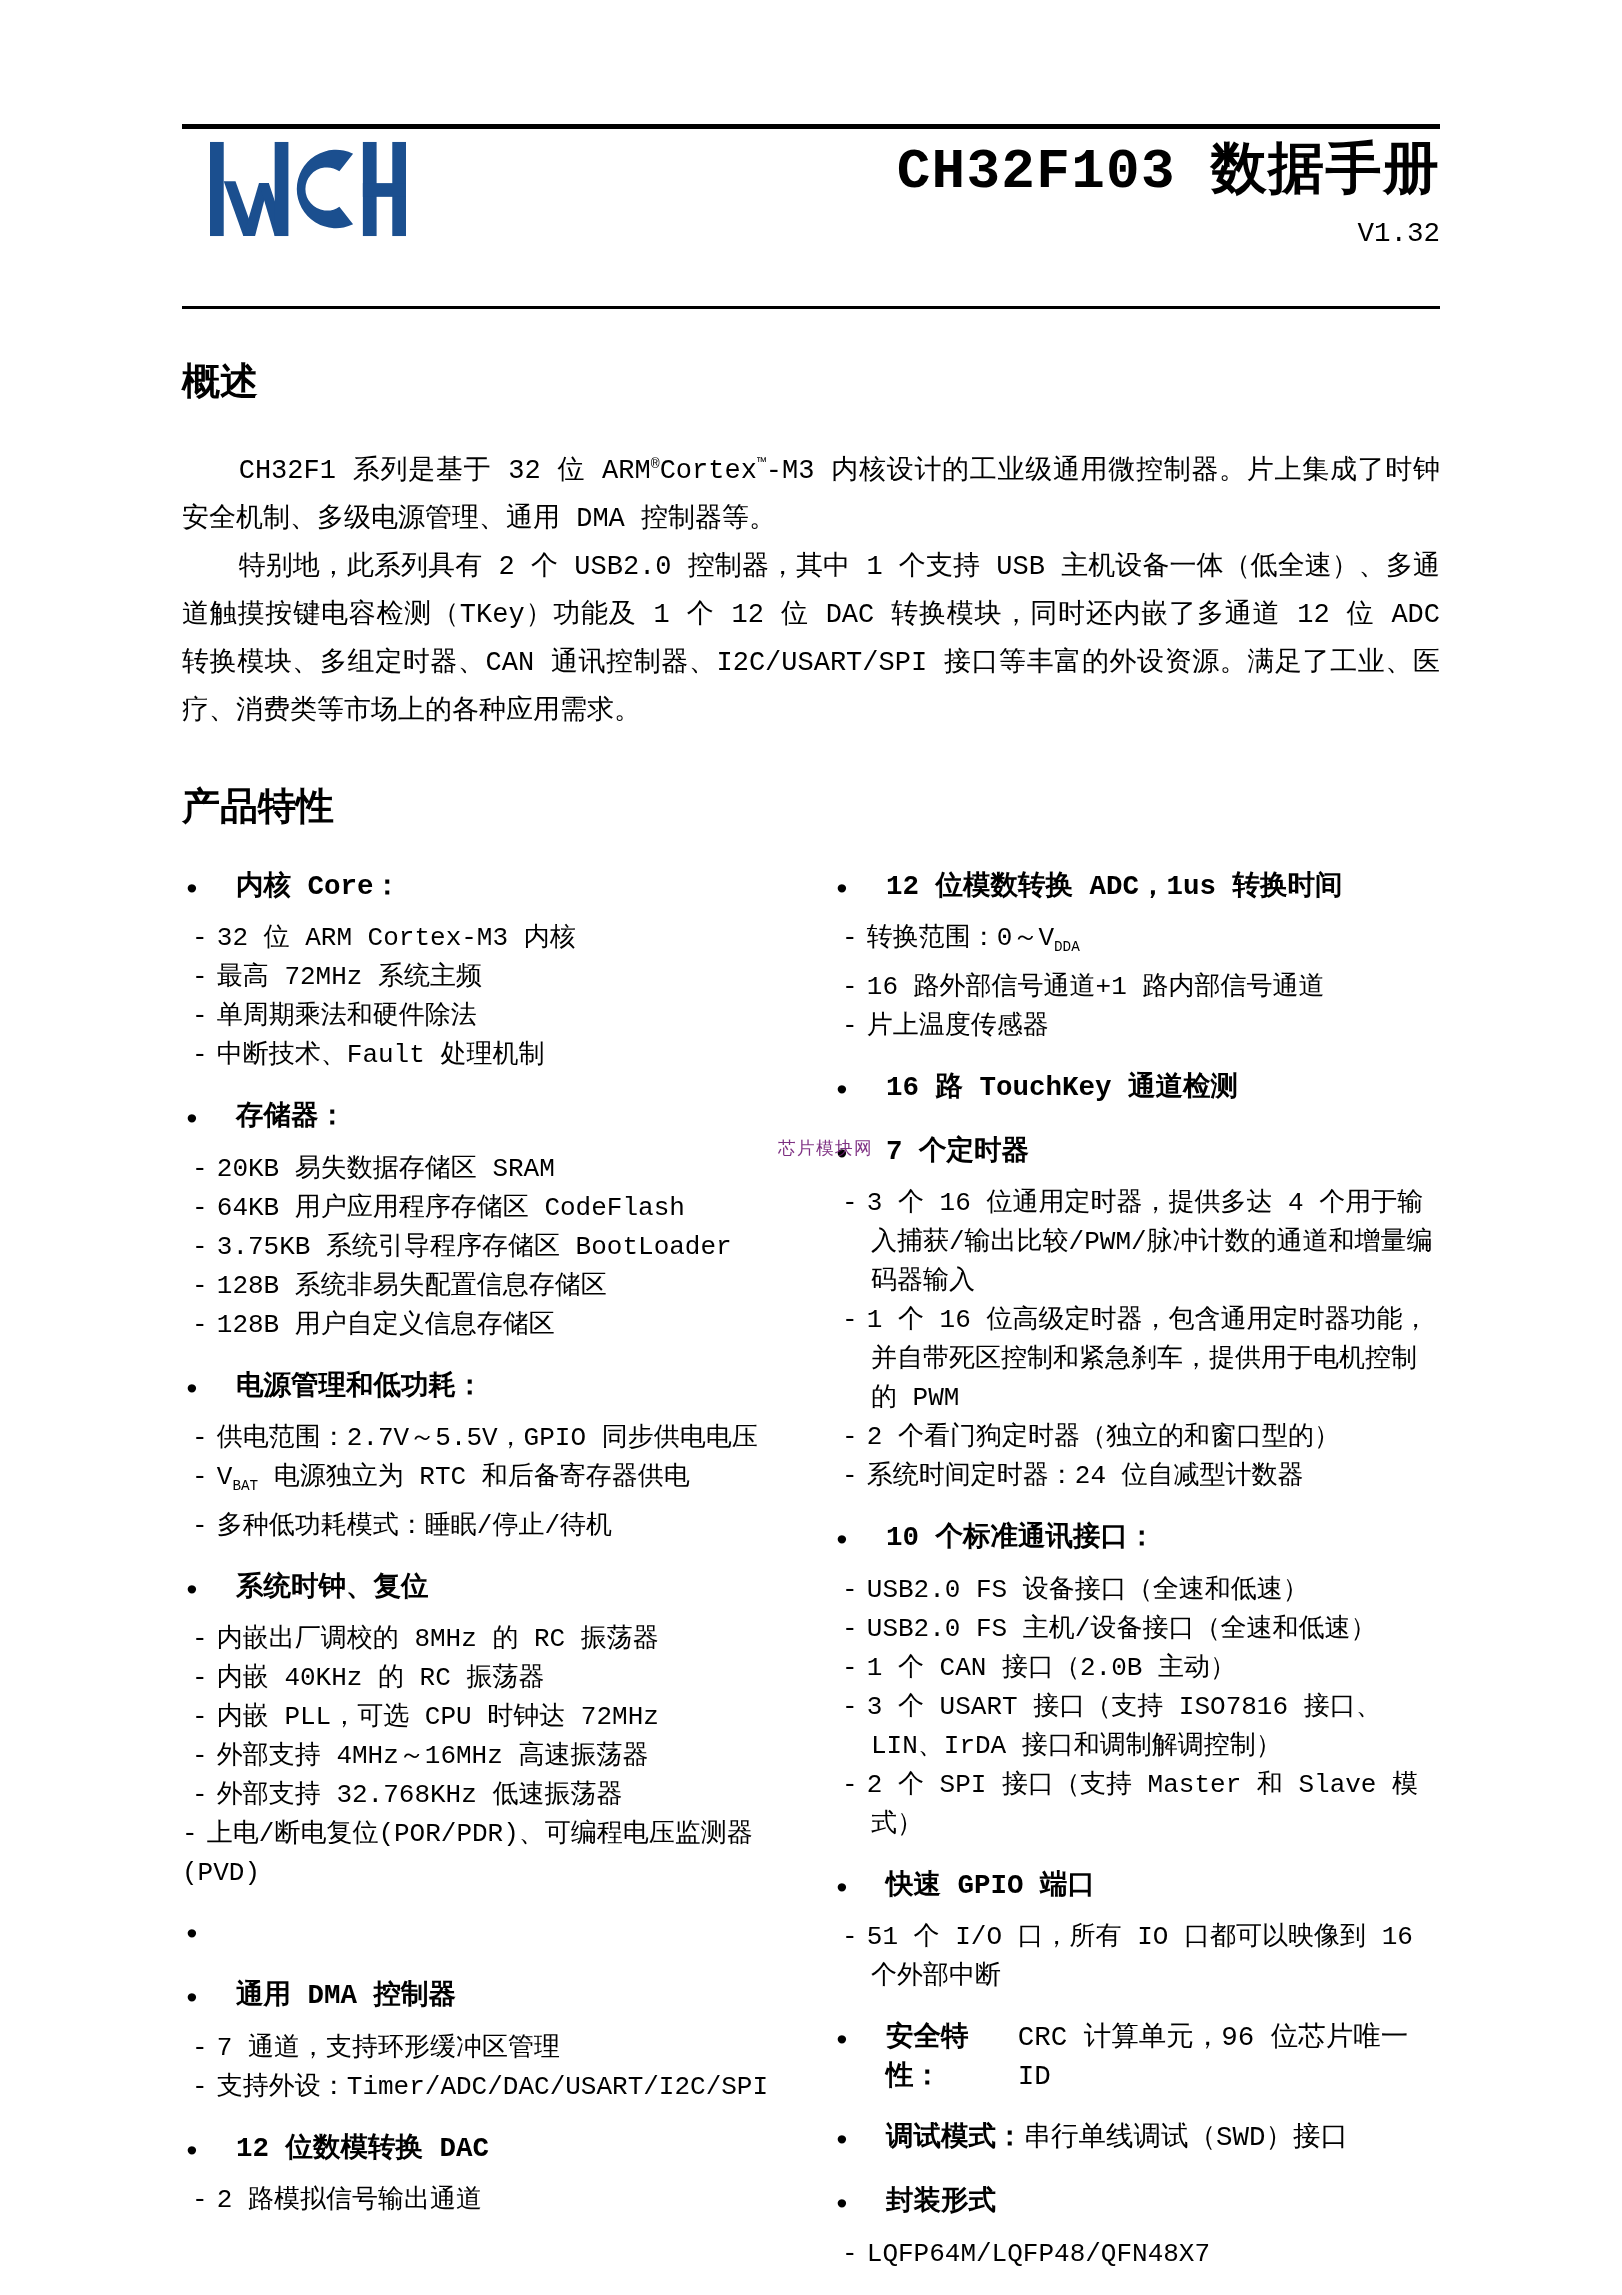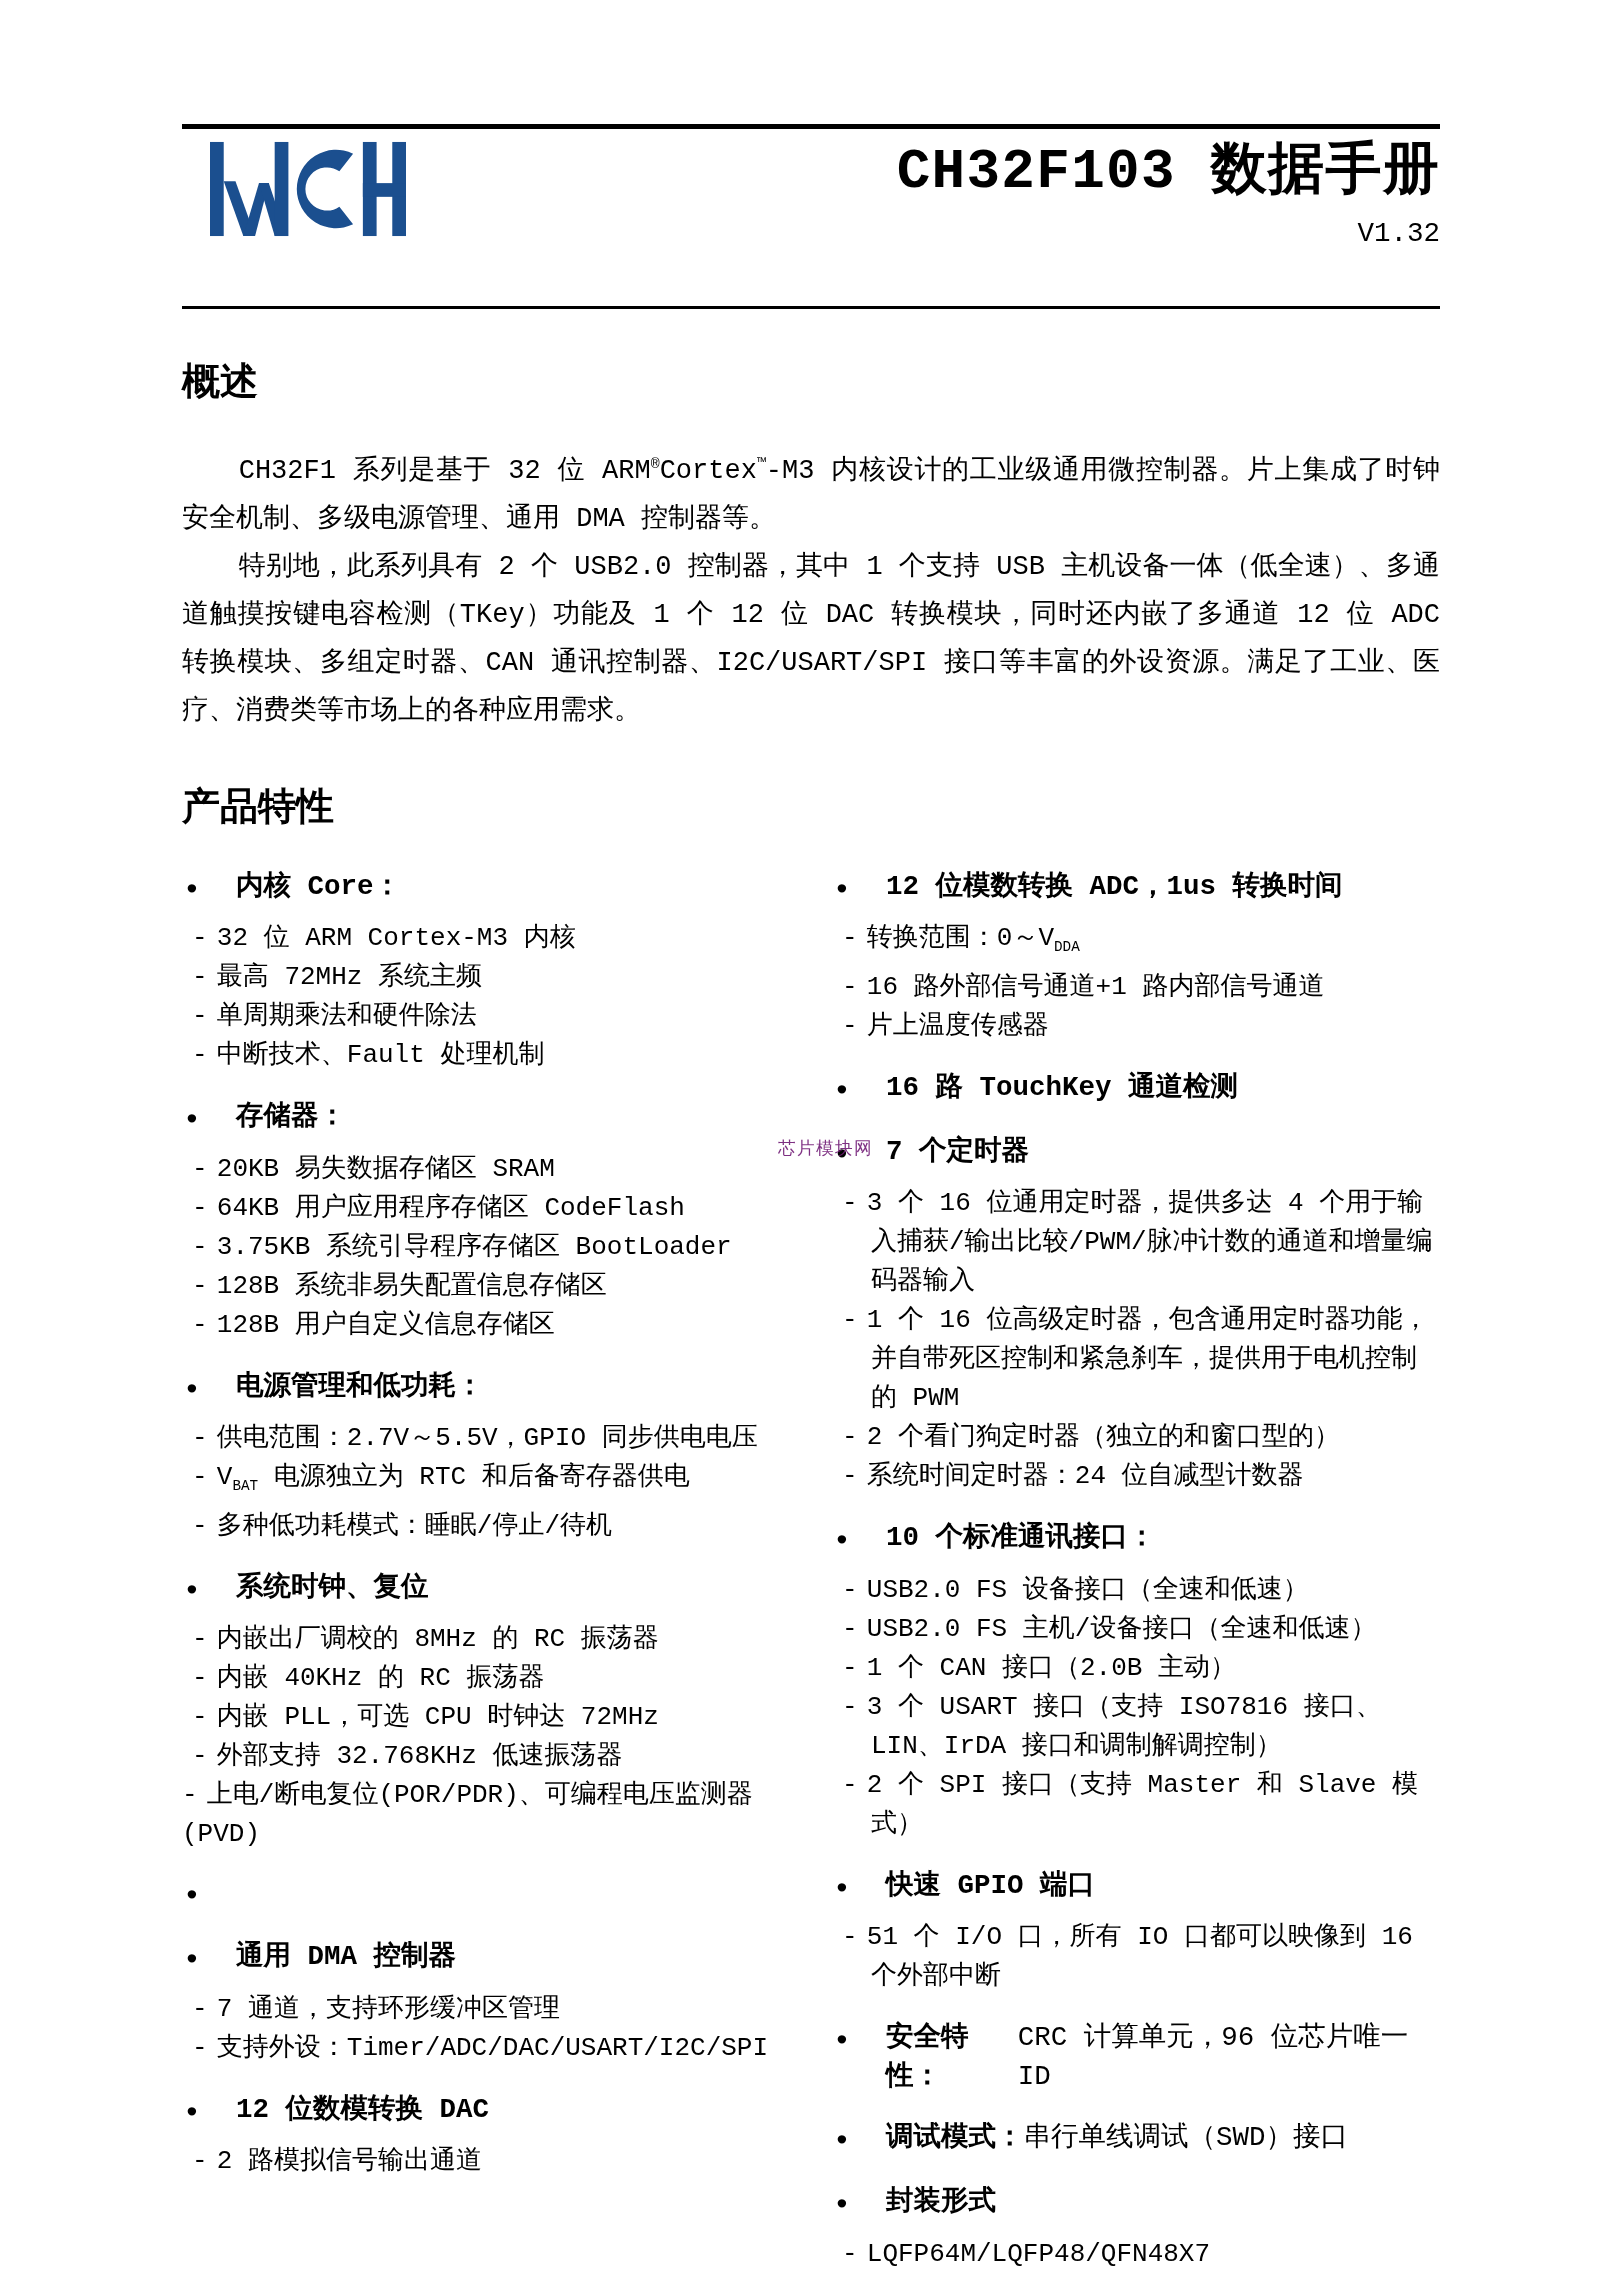--- a/index.html
+++ b/index.html
@@ -111,20 +111,21 @@
               <div class="sub-item"><span class="dash">-</span><span>多种低功耗模式：睡眠/停止/待机</span></div>
             </div>
             <div class="feature-section">
               <div class="feature-title">
                 <span class="bullet">●</span>
                 <span>系统时钟、复位</span>
               </div>
               <div class="sub-item"><span class="dash">-</span><span>内嵌出厂调校的 8MHz 的 RC 振荡器</span></div>
               <div class="sub-item"><span class="dash">-</span><span>内嵌 40KHz 的 RC 振荡器</span></div>
               <div class="sub-item"><span class="dash">-</span><span>内嵌 PLL，可选 CPU 时钟达 72MHz</span></div>
+              <div class="sub-item"><span class="dash">-</span><span>外部支持 4MHz～16MHz 高速振荡器</span></div>
               <div class="sub-item"><span class="dash">-</span><span>外部支持 32.768KHz 低速振荡器</span></div>
               <div class="sub-item outdent"><span class="dash">-</span><span>上电/断电复位(POR/PDR)、可编程电压监测器(PVD)</span></div>
             </div>
             <div class="feature-section">
               <div class="feature-title">
                 <span class="bullet">●</span>
               </div>
             </div>
             <div class="feature-section">
               <div class="feature-title">

